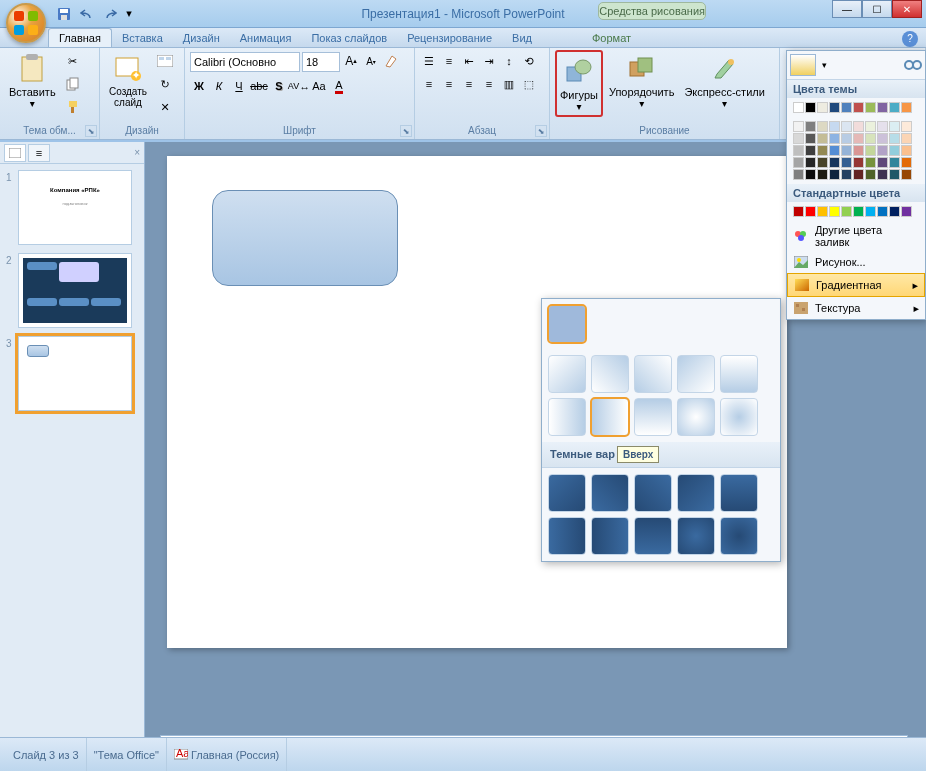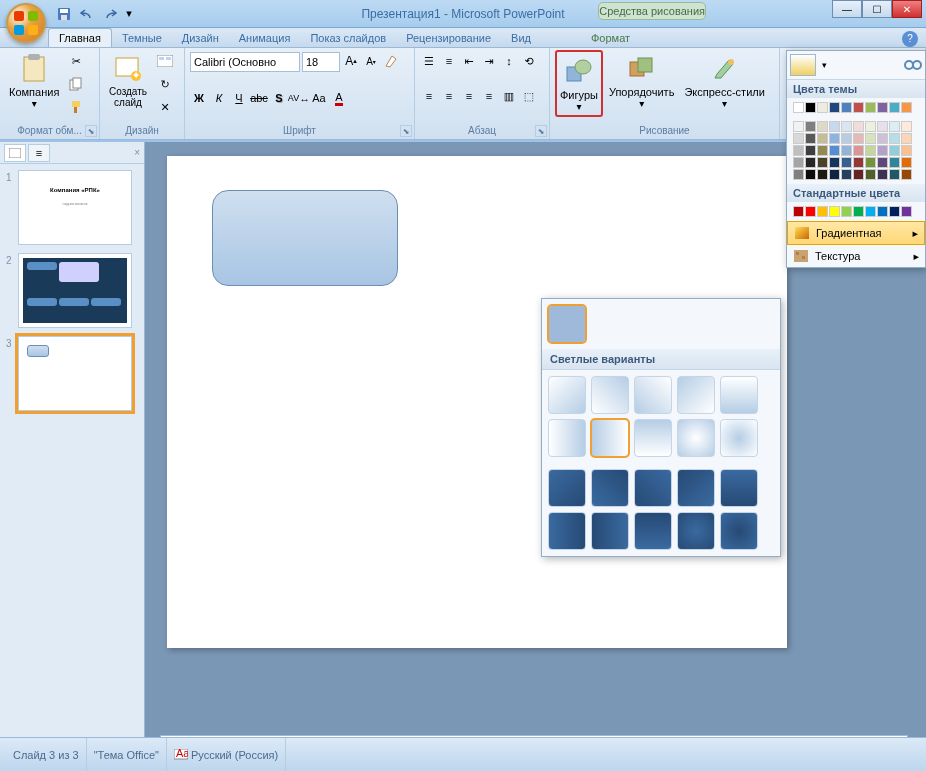--- a/index.html
+++ b/index.html
@@ -23,21 +23,21 @@
 .help-btn{position:absolute;right:8px;width:16px;height:16px;border-radius:50%;background:#5a8fd6;color:#fff;text-align:center;line-height:16px;font-size:10px}
 .ribbon{height:92px;background:linear-gradient(#e7f0f9,#d0e0f0);display:flex;border-bottom:1px solid #9bb8d6}
 .group{border-right:1px solid #b5cde3;padding:2px 5px;display:flex;flex-direction:column;position:relative}
 .group-label{text-align:center;font-size:10px;color:#5a7da3;padding:1px;margin-top:auto}
 .group-body{display:flex;gap:2px;flex:1;align-items:flex-start}
 .big-btn{display:flex;flex-direction:column;align-items:center;padding:2px 4px;border-radius:3px;cursor:pointer;min-width:40px}
 .big-icon{width:32px;height:32px;margin-bottom:2px;display:flex;align-items:center;justify-content:center}
 .big-label{font-size:10px;text-align:center;line-height:1.1}
 .small-btns{display:flex;flex-direction:column;gap:1px}
 .sbtn{width:22px;height:22px;display:flex;align-items:center;justify-content:center;border-radius:2px;cursor:pointer}
-.font-row{display:flex;gap:2px;margin-bottom:15px}
+.font-row{display:flex;gap:2px;margin-bottom:3px}
 .font-combo{height:20px;border:1px solid #a6bfd9;background:#fff;padding:0 3px;font-size:11px}
 .fc1{width:110px}.fc2{width:38px}
 .mini-btn{width:18px;height:18px;border:1px solid transparent;display:flex;align-items:center;justify-content:center;font-size:11px;cursor:pointer}
 .shapes-highlight{border:2px solid #d03030!important;border-radius:3px;padding:3px}
 .content-area{position:absolute;top:142px;left:0;right:0;bottom:20px;display:flex}
 .slide-panel{width:145px;background:#e1ebf5;border-right:1px solid #9bb8d6;display:flex;flex-direction:column}
 .panel-tabs{height:22px;display:flex;border-bottom:1px solid #b5cde3;align-items:center;padding:0 4px}
 .ptab{width:22px;height:18px;border:1px solid #b5cde3;background:#f0f5fa;margin-right:2px;display:flex;align-items:center;justify-content:center}
 .ptab.active{background:#fff}
 .panel-close{margin-left:auto;color:#7a93ad;cursor:pointer;font-size:10px}
@@ -114,59 +114,59 @@
   <div class="tool-ctx">Средства рисования</div>
   <div class="win-controls">
     <div class="win-btn">—</div>
     <div class="win-btn">☐</div>
     <div class="win-btn win-close">✕</div>
   </div>
 </div>
 
 <div class="tabs">
   <div class="tab active">Главная</div>
-  <div class="tab">Темные</div>
+  <div class="tab">Вставка</div>
   <div class="tab">Дизайн</div>
   <div class="tab">Анимация</div>
   <div class="tab">Показ слайдов</div>
   <div class="tab">Рецензирование</div>
   <div class="tab">Вид</div>
   <div class="tab fmt" style="margin-left:40px">Формат</div>
   <div class="help-btn">?</div>
 </div>
 
 <div class="ribbon">
   <div class="group" style="width:100px">
     <div class="group-body">
       <div class="big-btn">
         <div class="big-icon">
             <svg width="28" height="30">
               <rect x="4" y="4" width="20" height="24" fill="#f5e8c0" stroke="#c0a040"></rect>
               <rect x="8" y="1" width="12" height="6" rx="2" fill="#b0b0b0"></rect>
             </svg>
           </div>
-        <div class="big-label"><span>Компания</span><br>▾</div>
+        <div class="big-label"><span>Вставить</span><br>▾</div>
       </div>
       <div class="small-btns">
         <div class="sbtn">✂</div>
         <div class="sbtn">
             <svg width="14" height="14">
               <rect x="1" y="3" width="8" height="10" fill="#fff" stroke="#888"></rect>
               <rect x="4" y="1" width="8" height="10" fill="#fff" stroke="#888"></rect>
             </svg>
           </div>
         <div class="sbtn">
             <svg width="14" height="14">
               <rect x="3" y="1" width="8" height="6" fill="#f5d060"></rect>
               <rect x="5" y="7" width="3" height="6" fill="#c08030"></rect>
             </svg>
           </div>
       </div>
     </div>
-    <div class="group-label">Формат обм...</div>
+    <div class="group-label">Тема обм...</div>
     <div class="dlg-launch">⬊</div>
   </div>
   <div class="group" style="width:85px">
     <div class="group-body">
       <div class="big-btn">
         <div class="big-icon">
             <svg width="28" height="28">
               <rect x="2" y="4" width="22" height="18" fill="#fff" stroke="#d0a030"></rect>
               <circle cx="22" cy="22" r="5" fill="#ffc030"></circle>
               <text x="22" y="25" text-anchor="middle" font-size="8" fill="#fff">✦</text>
@@ -345,41 +345,41 @@
 <div class="notes">Заметки к слайду</div>
 
 <div class="statusbar">
   <div class="sb-item">Слайд 3 из 3</div>
   <div class="sb-item">"Тема Office"</div>
   <div class="sb-item">
       <svg width="14" height="12" style="margin-right:3px">
         <rect width="14" height="10" fill="#fff" stroke="#888"></rect>
         <text x="2" y="8" font-size="7" fill="#c00">Aa</text>
       </svg>
-      <span>Русский (Россия)</span>
+      <span>Главная (Россия)</span>
     </div>
 </div>
 
 <div class="grad-popup">
   <div class="gp-body">
     <div class="gp-swatch hov" style="background:#9fb9db"></div>
   </div>
-  <div class="gp-header">Светлые варианты</div>
   <div class="gp-body" id="light-swatches">
       <div class="gp-swatch" style="background: linear-gradient(135deg, rgb(255, 255, 255), rgb(181, 205, 229));"></div>
       <div class="gp-swatch" style="background: linear-gradient(45deg, rgb(255, 255, 255), rgb(181, 205, 229));"></div>
       <div class="gp-swatch" style="background: linear-gradient(225deg, rgb(255, 255, 255), rgb(181, 205, 229));"></div>
       <div class="gp-swatch" style="background: linear-gradient(315deg, rgb(255, 255, 255), rgb(181, 205, 229));"></div>
       <div class="gp-swatch" style="background: linear-gradient(rgb(255, 255, 255), rgb(181, 205, 229));"></div>
       <div class="gp-swatch" style="background: linear-gradient(90deg, rgb(255, 255, 255), rgb(181, 205, 229));"></div>
       <div class="gp-swatch hov" style="background: linear-gradient(270deg, rgb(255, 255, 255), rgb(181, 205, 229));"></div>
       <div class="gp-swatch" style="background: linear-gradient(0deg, rgb(255, 255, 255), rgb(181, 205, 229));"></div>
       <div class="gp-swatch" style="background: radial-gradient(rgb(255, 255, 255), rgb(181, 205, 229));"></div>
       <div class="gp-swatch" style="background: radial-gradient(rgb(181, 205, 229), rgb(255, 255, 255));"></div>
     </div>
+  <div class="gp-header"><span>Темные вар</span><span class="tooltip" style="position:static;display:inline-block;margin-left:2px">Вверх</span></div>
   <div class="gp-body" id="dark-swatches">
       <div class="gp-swatch" style="background: linear-gradient(135deg, rgb(58, 106, 160), rgb(38, 74, 117));"></div>
       <div class="gp-swatch" style="background: linear-gradient(45deg, rgb(58, 106, 160), rgb(38, 74, 117));"></div>
       <div class="gp-swatch" style="background: linear-gradient(225deg, rgb(58, 106, 160), rgb(38, 74, 117));"></div>
       <div class="gp-swatch" style="background: linear-gradient(315deg, rgb(58, 106, 160), rgb(38, 74, 117));"></div>
       <div class="gp-swatch" style="background: linear-gradient(rgb(58, 106, 160), rgb(38, 74, 117));"></div>
       <div class="gp-swatch" style="background: linear-gradient(90deg, rgb(58, 106, 160), rgb(38, 74, 117));"></div>
       <div class="gp-swatch" style="background: linear-gradient(270deg, rgb(58, 106, 160), rgb(38, 74, 117));"></div>
       <div class="gp-swatch" style="background: linear-gradient(0deg, rgb(58, 106, 160), rgb(38, 74, 117));"></div>
       <div class="gp-swatch" style="background: radial-gradient(rgb(58, 106, 160), rgb(38, 74, 117));"></div>
@@ -468,20 +468,40 @@
       <div class="csw" style="background: rgb(255, 0, 0);"></div>
       <div class="csw" style="background: rgb(255, 192, 0);"></div>
       <div class="csw" style="background: rgb(255, 255, 0);"></div>
       <div class="csw" style="background: rgb(146, 208, 80);"></div>
       <div class="csw" style="background: rgb(0, 176, 80);"></div>
       <div class="csw" style="background: rgb(0, 176, 240);"></div>
       <div class="csw" style="background: rgb(0, 112, 192);"></div>
       <div class="csw" style="background: rgb(0, 32, 96);"></div>
       <div class="csw" style="background: rgb(112, 48, 160);"></div>
     </div>
+  <div class="cdd-row">
+      <div class="cdd-icon">
+        <svg width="14" height="14">
+          <circle cx="4" cy="5" r="3" fill="#f55"></circle>
+          <circle cx="9" cy="5" r="3" fill="#5c5"></circle>
+          <circle cx="7" cy="9" r="3" fill="#55f"></circle>
+        </svg>
+      </div>
+      <span>Другие цвета заливк</span>
+    </div>
+  <div class="cdd-row">
+      <div class="cdd-icon">
+        <svg width="14" height="12">
+          <rect width="14" height="12" fill="#cde" stroke="#888"></rect>
+          <circle cx="5" cy="4" r="2" fill="#fd0"></circle>
+          <path d="M0 12 L5 6 L9 9 L14 4 L14 12 Z" fill="#6a6"></path>
+        </svg>
+      </div>
+      <span>Рисунок...</span>
+    </div>
   <div class="cdd-row active">
       <div class="cdd-icon">
         <svg width="14" height="12">
           <rect width="14" height="12" fill="url(#gi)"></rect>
           <defs>
             <linearGradient id="gi" x1="0" y1="0" x2="1" y2="1">
               <stop offset="0" stop-color="#fd5"></stop>
               <stop offset="1" stop-color="#c60"></stop>
             </linearGradient>
           </defs>

